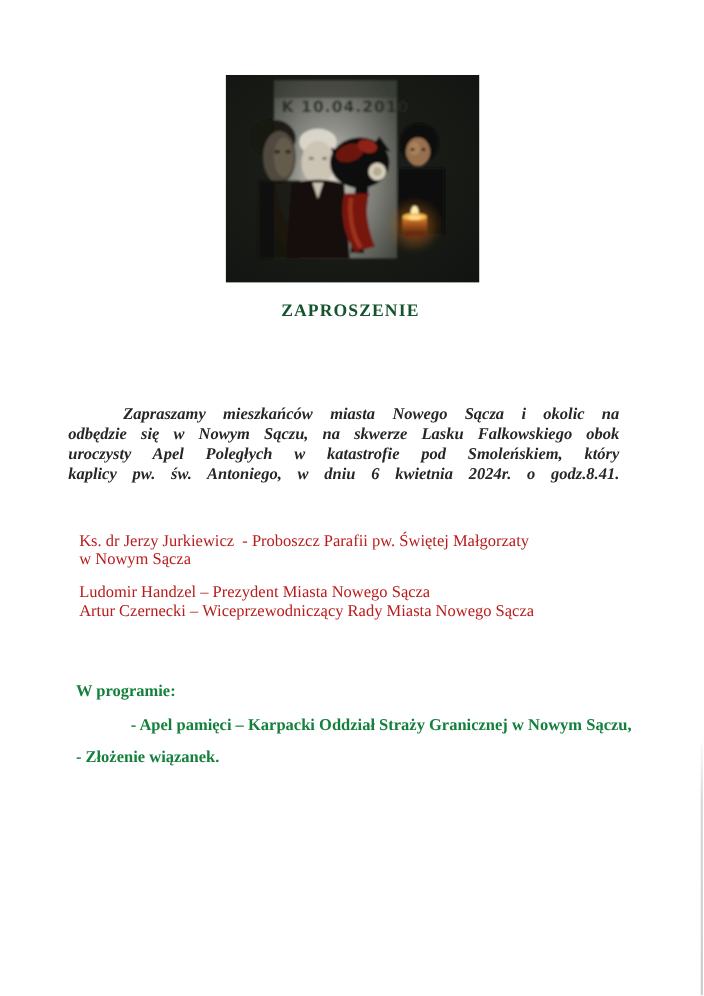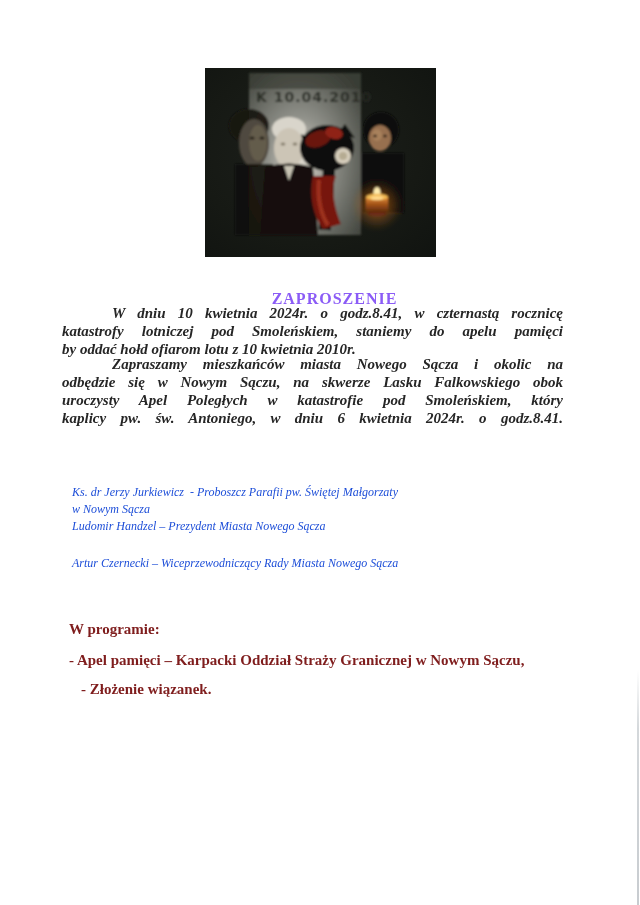--- a/index.html
+++ b/index.html
@@ -4,48 +4,48 @@
 <style>
   html,body{margin:0;padding:0;background:#ffffff;}
   .page{
     position:relative;width:640px;height:905px;background:#ffffff;overflow:hidden;
     font-family:"Liberation Serif", serif;color:#242424;
   }
   .photo{
     position:absolute;left:205px;top:68px;width:231px;height:189px;overflow:hidden;
   }
   .title{
-    position:absolute;left:68px;top:274px;width:501px;margin:16px;
+    position:absolute;left:68px;top:274px;width:501px;margin:0;
     font-size:16px;line-height:17px;font-weight:bold;letter-spacing:1px;
-    text-align:center;color:#8b5cf6;font-family:"Liberation Serif", serif;
+    text-align:center;color:#14532d;font-family:"Liberation Serif", serif;
   }
   .para{
     position:absolute;left:62px;width:501px;
     font-size:15px;line-height:18px;font-weight:bold;font-style:italic;color:#262626;
   }
   .para1{top:304px;}
-  .para2{top:355px;}
+  .para2{top:368px;}
   .jline{text-align:justify;text-align-last:justify;}
   .lline{text-align:left;}
   .indent{padding-left:50px;}
   .names{
     position:absolute;left:72px;top:484px;width:540px;
-    font-size:12px;line-height:17px;font-style:italic;color:#1d4ed8;
+    font-size:15px;line-height:17px;color:#b91c1c;
   }
   .names-line{white-space:pre;}
-  .names-gap1{}
-  .names-gap2{margin-top:20px;}
+  .names-gap1{margin-top:13px;}
+  .names-gap2{margin-top:0;}
   .program{
     position:absolute;left:69px;top:621px;width:555px;
-    font-size:15px;line-height:17px;font-weight:bold;color:#7f1d1d;
+    font-size:15px;line-height:17px;font-weight:bold;color:#15803d;
   }
   .program-line{white-space:pre;}
-  .prog-gap1{margin-top:14px;}
+  .prog-gap1{margin-top:14px;text-align:center;}
   .prog-gap2{margin-top:13px;}
-  .prog-gap3{margin-top:12px;margin-left:12px;}
+  .prog-gap3{margin-top:12px;}
   .scan-edge{
     position:absolute;right:1px;top:670px;width:2px;height:235px;
     background:linear-gradient(to bottom, rgba(210,214,218,0), #d4d8db 25%, #c8ccd0);
   }
 </style>
 </head>
 <body>
 
 <div class="page">
 
@@ -138,25 +138,20 @@
           <ellipse cx="172" cy="129" rx="11" ry="3.2" fill="#f2b952"></ellipse>
           <ellipse cx="172" cy="130" rx="6.5" ry="2" fill="#ffd98a"></ellipse>
           <ellipse cx="172" cy="146" rx="10" ry="2.6" fill="#6e2212" opacity="0.6"></ellipse>
         </g>
       </g>
     </svg>
   </div>
 
   <h1 class="title">ZAPROSZENIE</h1>
 
-  <div class="para para1">
-    <div class="jline indent">W dniu 10 kwietnia 2024r. o godz.8.41, w czternastą rocznicę</div>
-    <div class="jline">katastrofy lotniczej pod Smoleńskiem, staniemy do apelu pamięci</div>
-    <div class="lline">by oddać hołd ofiarom lotu z 10 kwietnia 2010r.</div>
-  </div>
 
   <div class="para para2">
     <div class="jline indent">Zapraszamy mieszkańców miasta Nowego Sącza i okolic na</div>
     <div class="jline">odbędzie się w Nowym Sączu, na skwerze Lasku Falkowskiego obok</div>
     <div class="jline">uroczysty Apel Poległych w katastrofie pod Smoleńskiem, który</div>
     <div class="jline">kaplicy  pw. św. Antoniego, w dniu 6 kwietnia 2024r. o godz.8.41.</div>
   </div>
 
   <div class="names">
     <div class="names-line">Ks. dr Jerzy Jurkiewicz  - Proboszcz Parafii pw. Świętej Małgorzaty</div>

